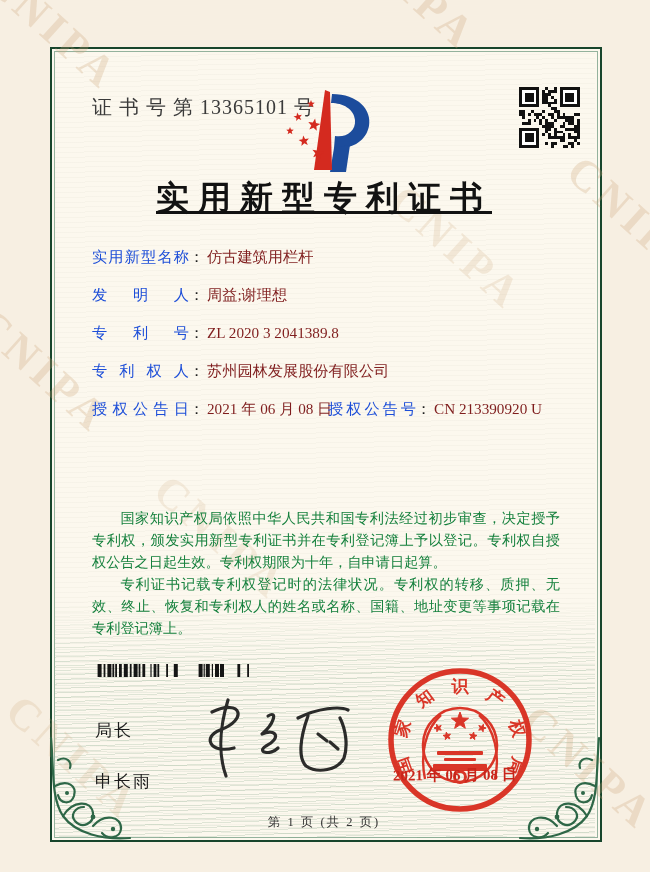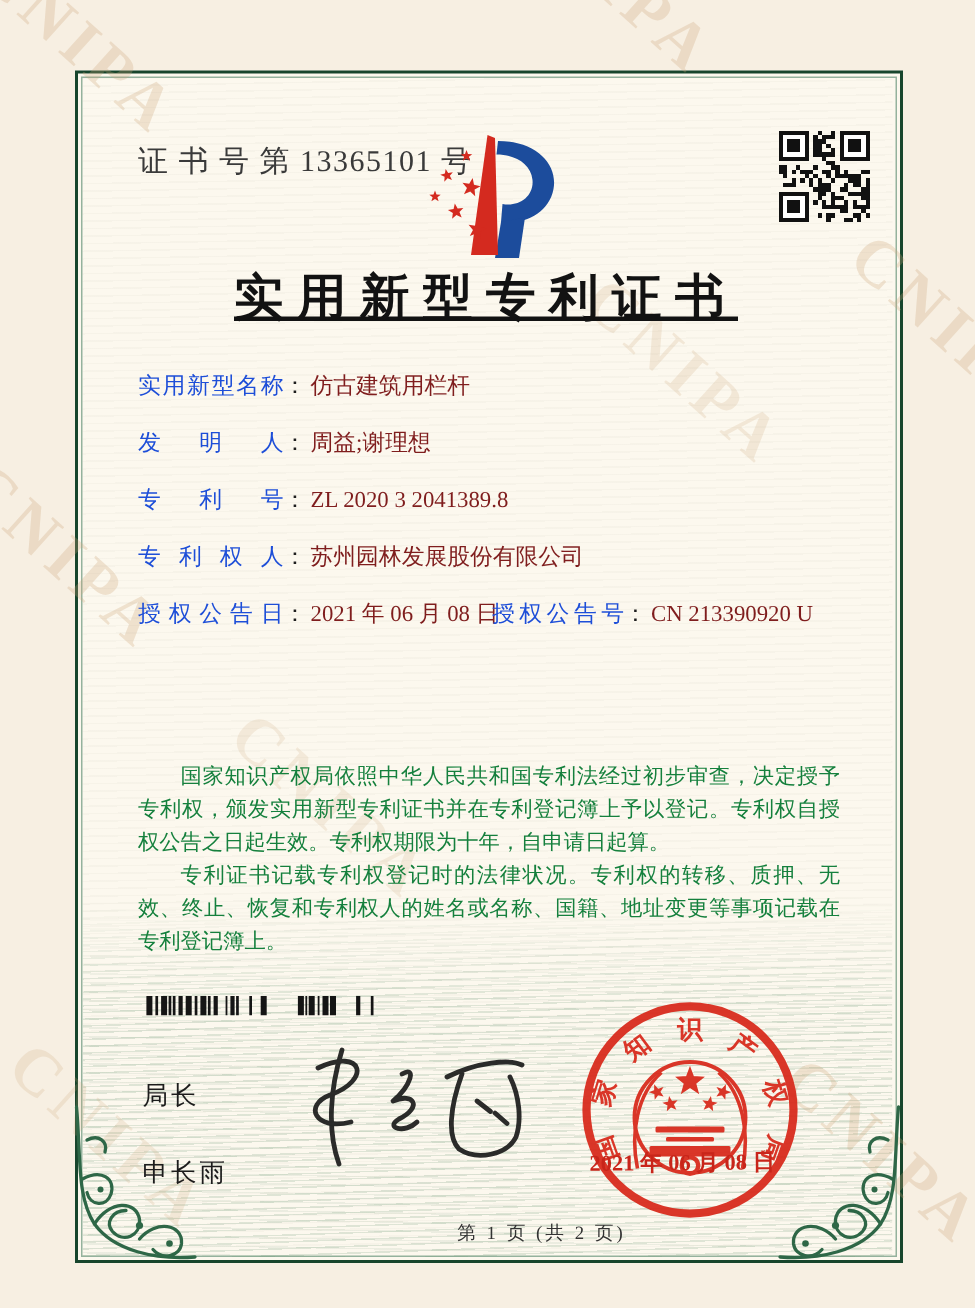--- a/index.html
+++ b/index.html
@@ -77,21 +77,21 @@
   .signer.t{top:719px;}
   .signer.n{top:770px;}
   .signature{position:absolute;left:190px;top:686px;z-index:4;}
   .seal{position:absolute;left:385px;top:665px;z-index:4;opacity:0.93;}
   .seal-date{
     position:absolute;left:393px;top:766px;z-index:5;font-size:15px;font-weight:bold;
     color:#c8251a;white-space:nowrap;transform:rotate(-0.5deg);
   }
   .footer{
     position:absolute;left:50px;top:814px;width:548px;z-index:3;text-align:center;
-    font-size:12.5px;letter-spacing:2px;color:#333;padding-left:37px;
+    font-size:12.5px;letter-spacing:2px;color:#333;
   }
 </style>
 </head>
 <body>
 
 <div class="page">
 
   <div class="wm-layer">
     <span class="wm l1">CNIPA</span>
     <span class="wm l2">CNIPA</span>

